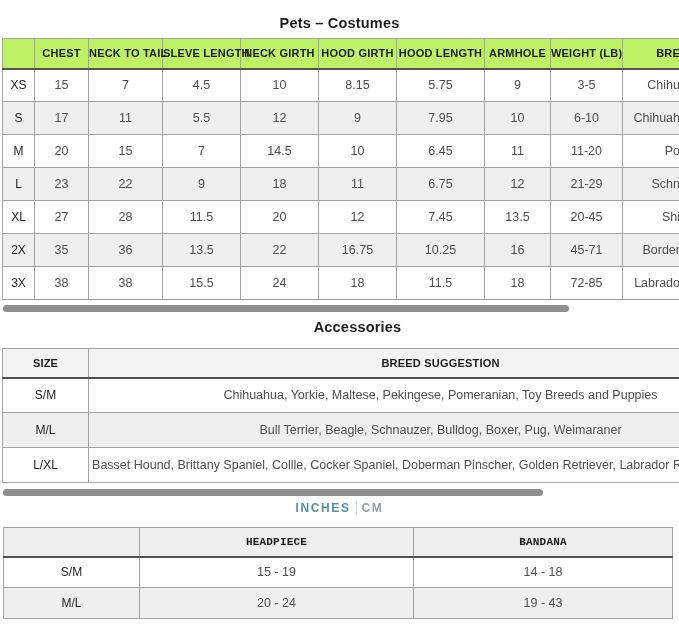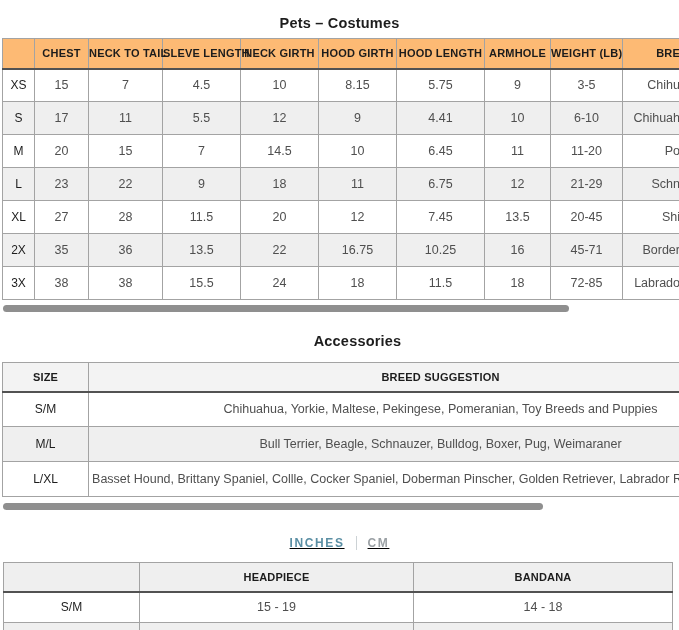--- a/index.html
+++ b/index.html
@@ -15,21 +15,21 @@
   .chart-title {
     text-align: center;
     font-size: 14.5px;
     font-weight: bold;
     color: #1d1d1d;
     letter-spacing: 0.2px;
     padding-top: 14px;
     height: 19px;
     line-height: 18px;
   }
-  .title-accessories { margin-top: 20px; height: 18px; padding-top: 0; padding-left: 36px; }
+  .title-accessories { margin-top: 6px; height: 18px; padding-top: 0; padding-left: 36px; }
 
   .clip { width: 679px; overflow: hidden; }
 
   table {
     border-collapse: collapse;
     table-layout: fixed;
     margin-left: 2px;
   }
   th, td {
     border: 1px solid #a3a3a3;
@@ -40,21 +40,21 @@
     padding: 0;
   }
   table { border: 1px solid #8a8a8a; }
   thead th { border-bottom: 2px solid #525252; }
 
   th {
     font-size: 11px;
     font-weight: bold;
     color: #1c1c1c;
     letter-spacing: 0.2px;
-    background: #fdba74;
+    background: #bef264;
   }
   td {
     font-size: 12.5px;
     color: #4f4f4f;
   }
   td.size-label {
     font-weight: normal;
     color: #1c1c1c;
     font-size: 12px;
   }
@@ -72,42 +72,41 @@
 
   
   .accessories-table { width: 790px; }
   .accessories-table thead tr { height: 29px; }
   .accessories-table thead th { background: #f3f3f3; }
   .accessories-table tbody tr { height: 35px; }
   .accessories-table tbody tr:nth-child(even) { background: #efefef; }
 
   
   .headwear-table { width: 669px; margin-left: 3px; }
-  .headwear-table thead tr { height: 29px; }
+  .headwear-table thead tr { height: 29px; font-family: Liberation Mono, monospace; }
   .headwear-table thead th { background: #efefef; }
   .headwear-table tbody tr { height: 31px; }
   .headwear-table tbody tr:nth-child(even) { background: #efefef; }
 
   .scroll-thumb {
     height: 7px;
     border-radius: 4px;
     background: #8f8f8f;
     margin-left: 3px;
   }
   .thumb-1 { width: 566px; margin-top: 5px; }
   .thumb-2 { width: 540px; margin-top: 6px; }
 
   .units-toggle {
-    margin-top: 24px;
+    margin-top: 3px;
     height: 17px;
     display: flex;
     align-items: center;
     justify-content: center;
-    gap: 11px;
-    text-decoration: underline;
+    gap: 5px;
   }
   .unit {
     font-size: 12px;
     letter-spacing: 1.6px;
     font-weight: bold;
     cursor: pointer;
   }
   .unit-inches { color: #5b8fa4; }
   .unit-cm { color: #9ba1a5; }
   .unit-divider {
@@ -167,21 +166,21 @@
           <td>3-5</td>
           <td class="breed-cell">Chihu</td>
         </tr>
         <tr>
           <td class="size-label">S</td>
           <td>17</td>
           <td>11</td>
           <td>5.5</td>
           <td>12</td>
           <td>9</td>
-          <td>4.41</td>
+          <td>7.95</td>
           <td>10</td>
           <td>6-10</td>
           <td class="breed-cell">Chihuah</td>
         </tr>
         <tr>
           <td class="size-label">M</td>
           <td>20</td>
           <td>15</td>
           <td>7</td>
           <td>14.5</td>

